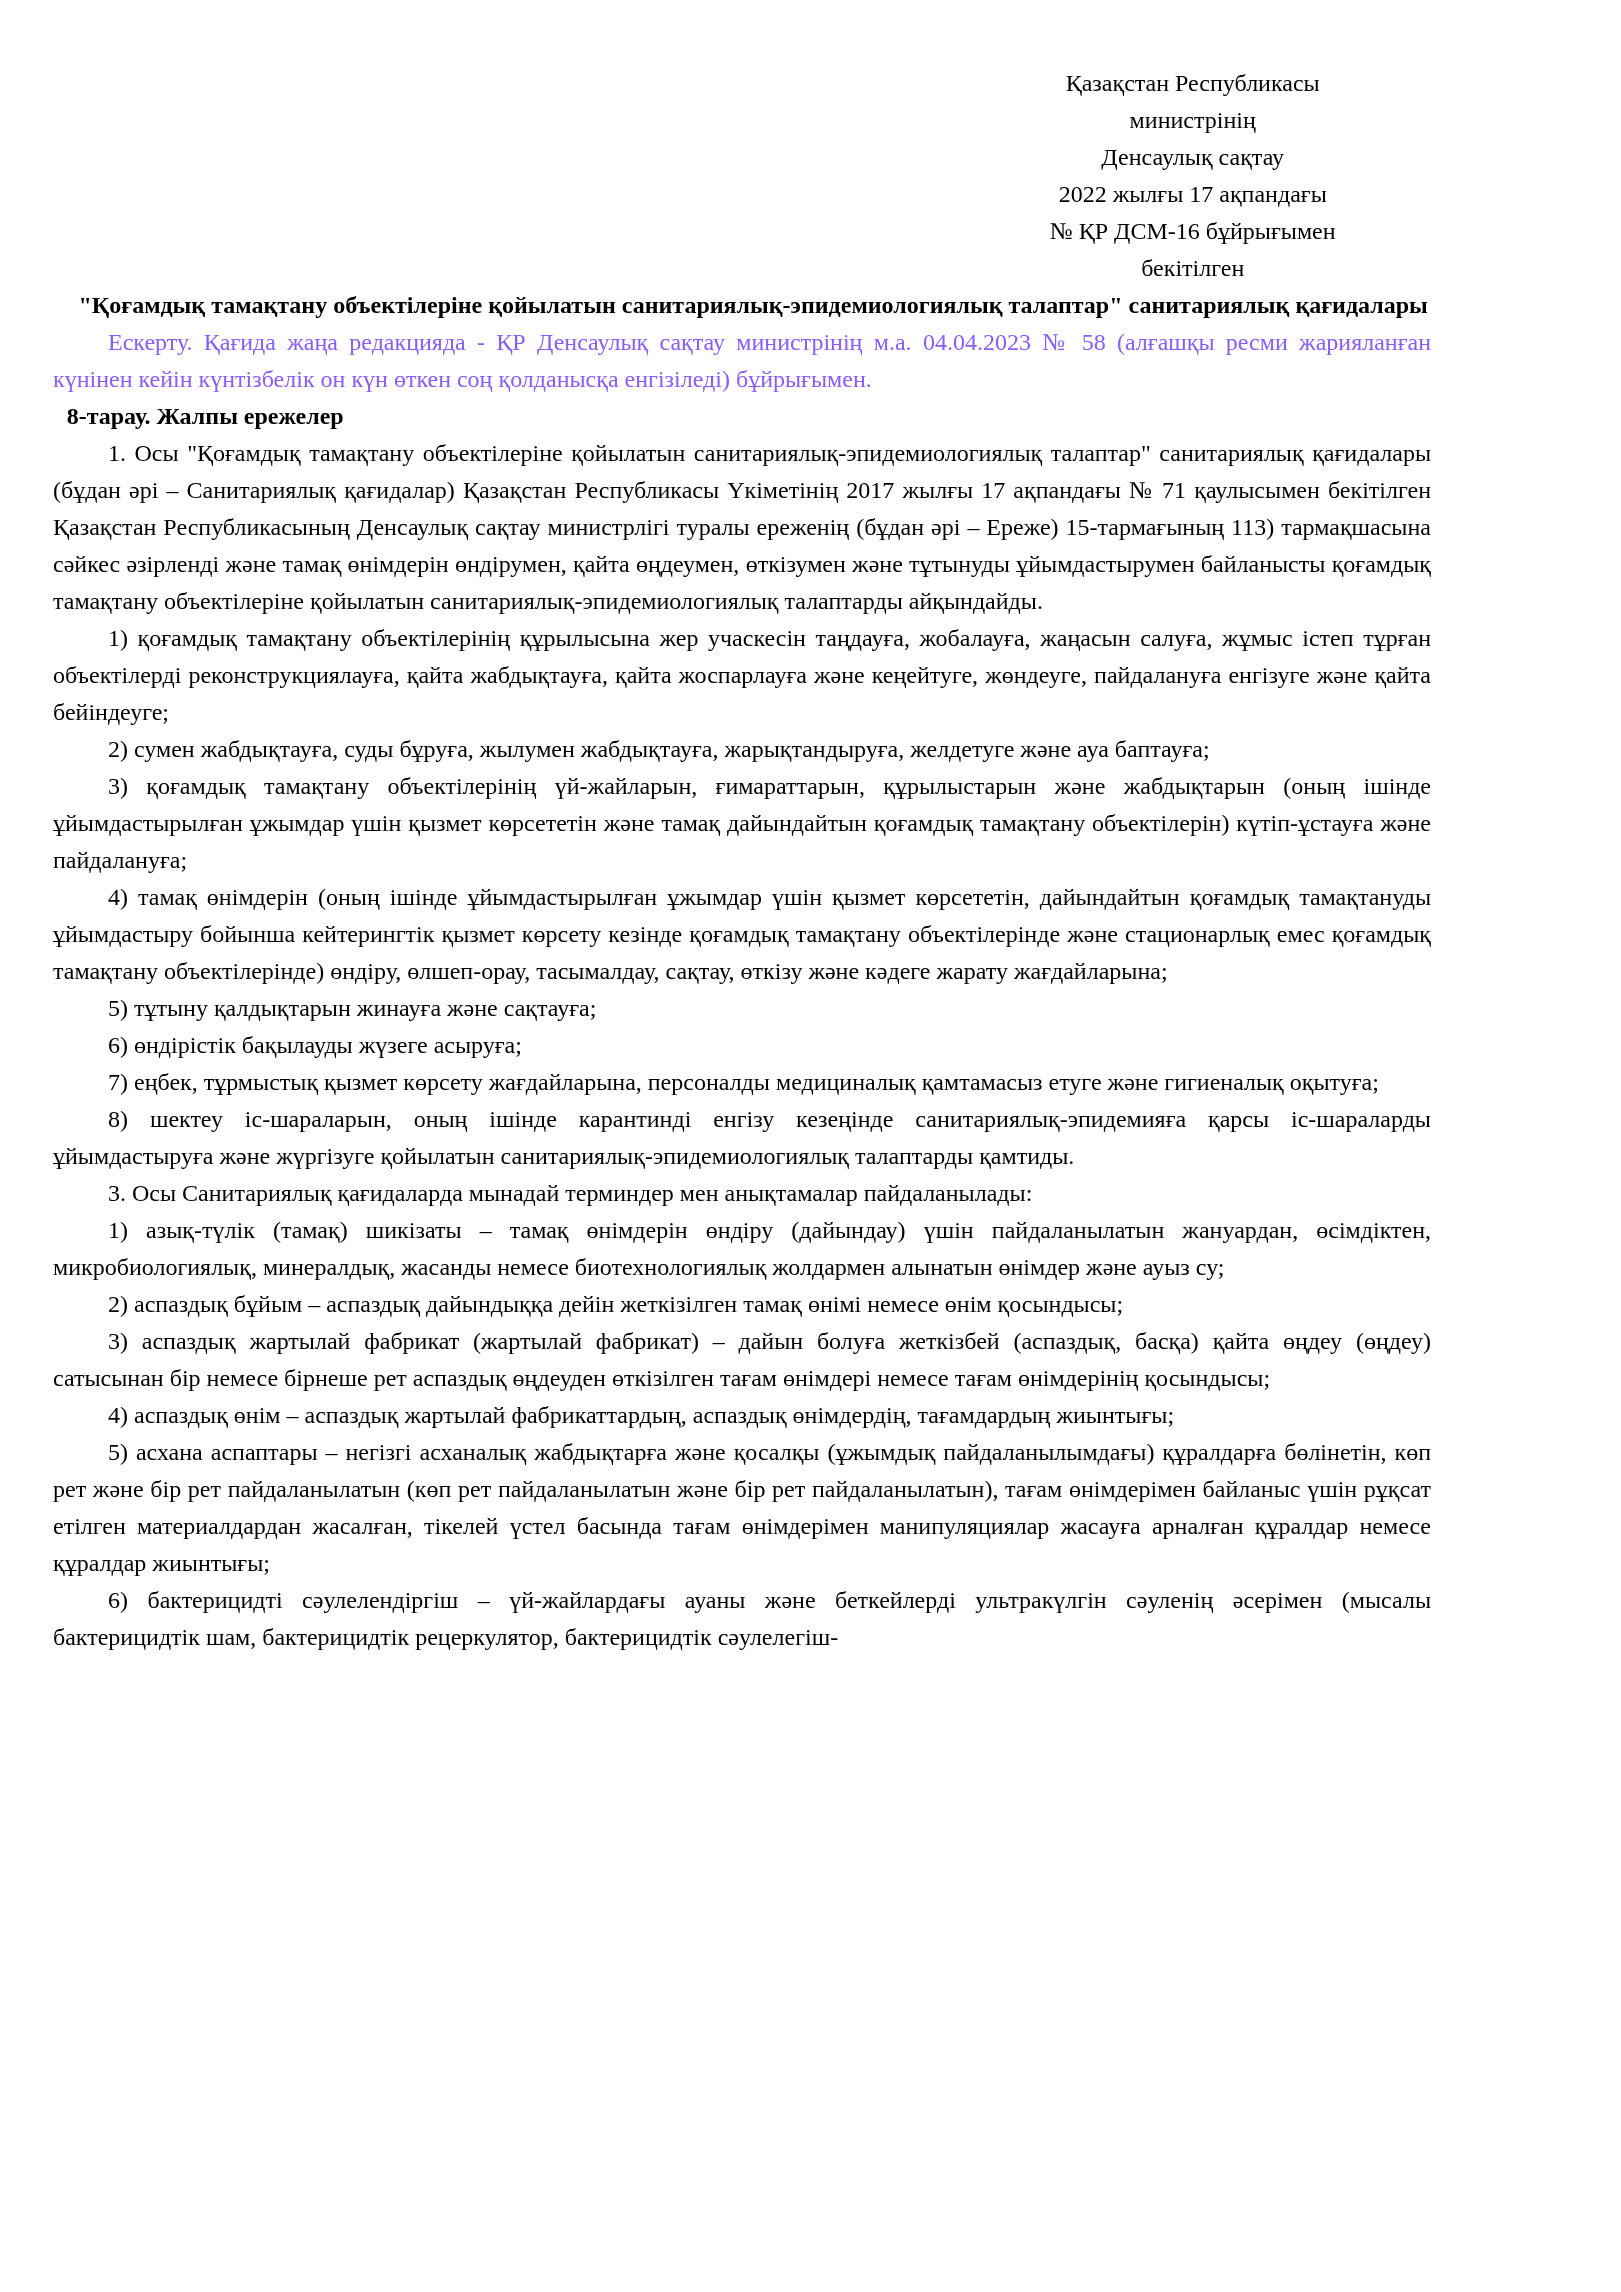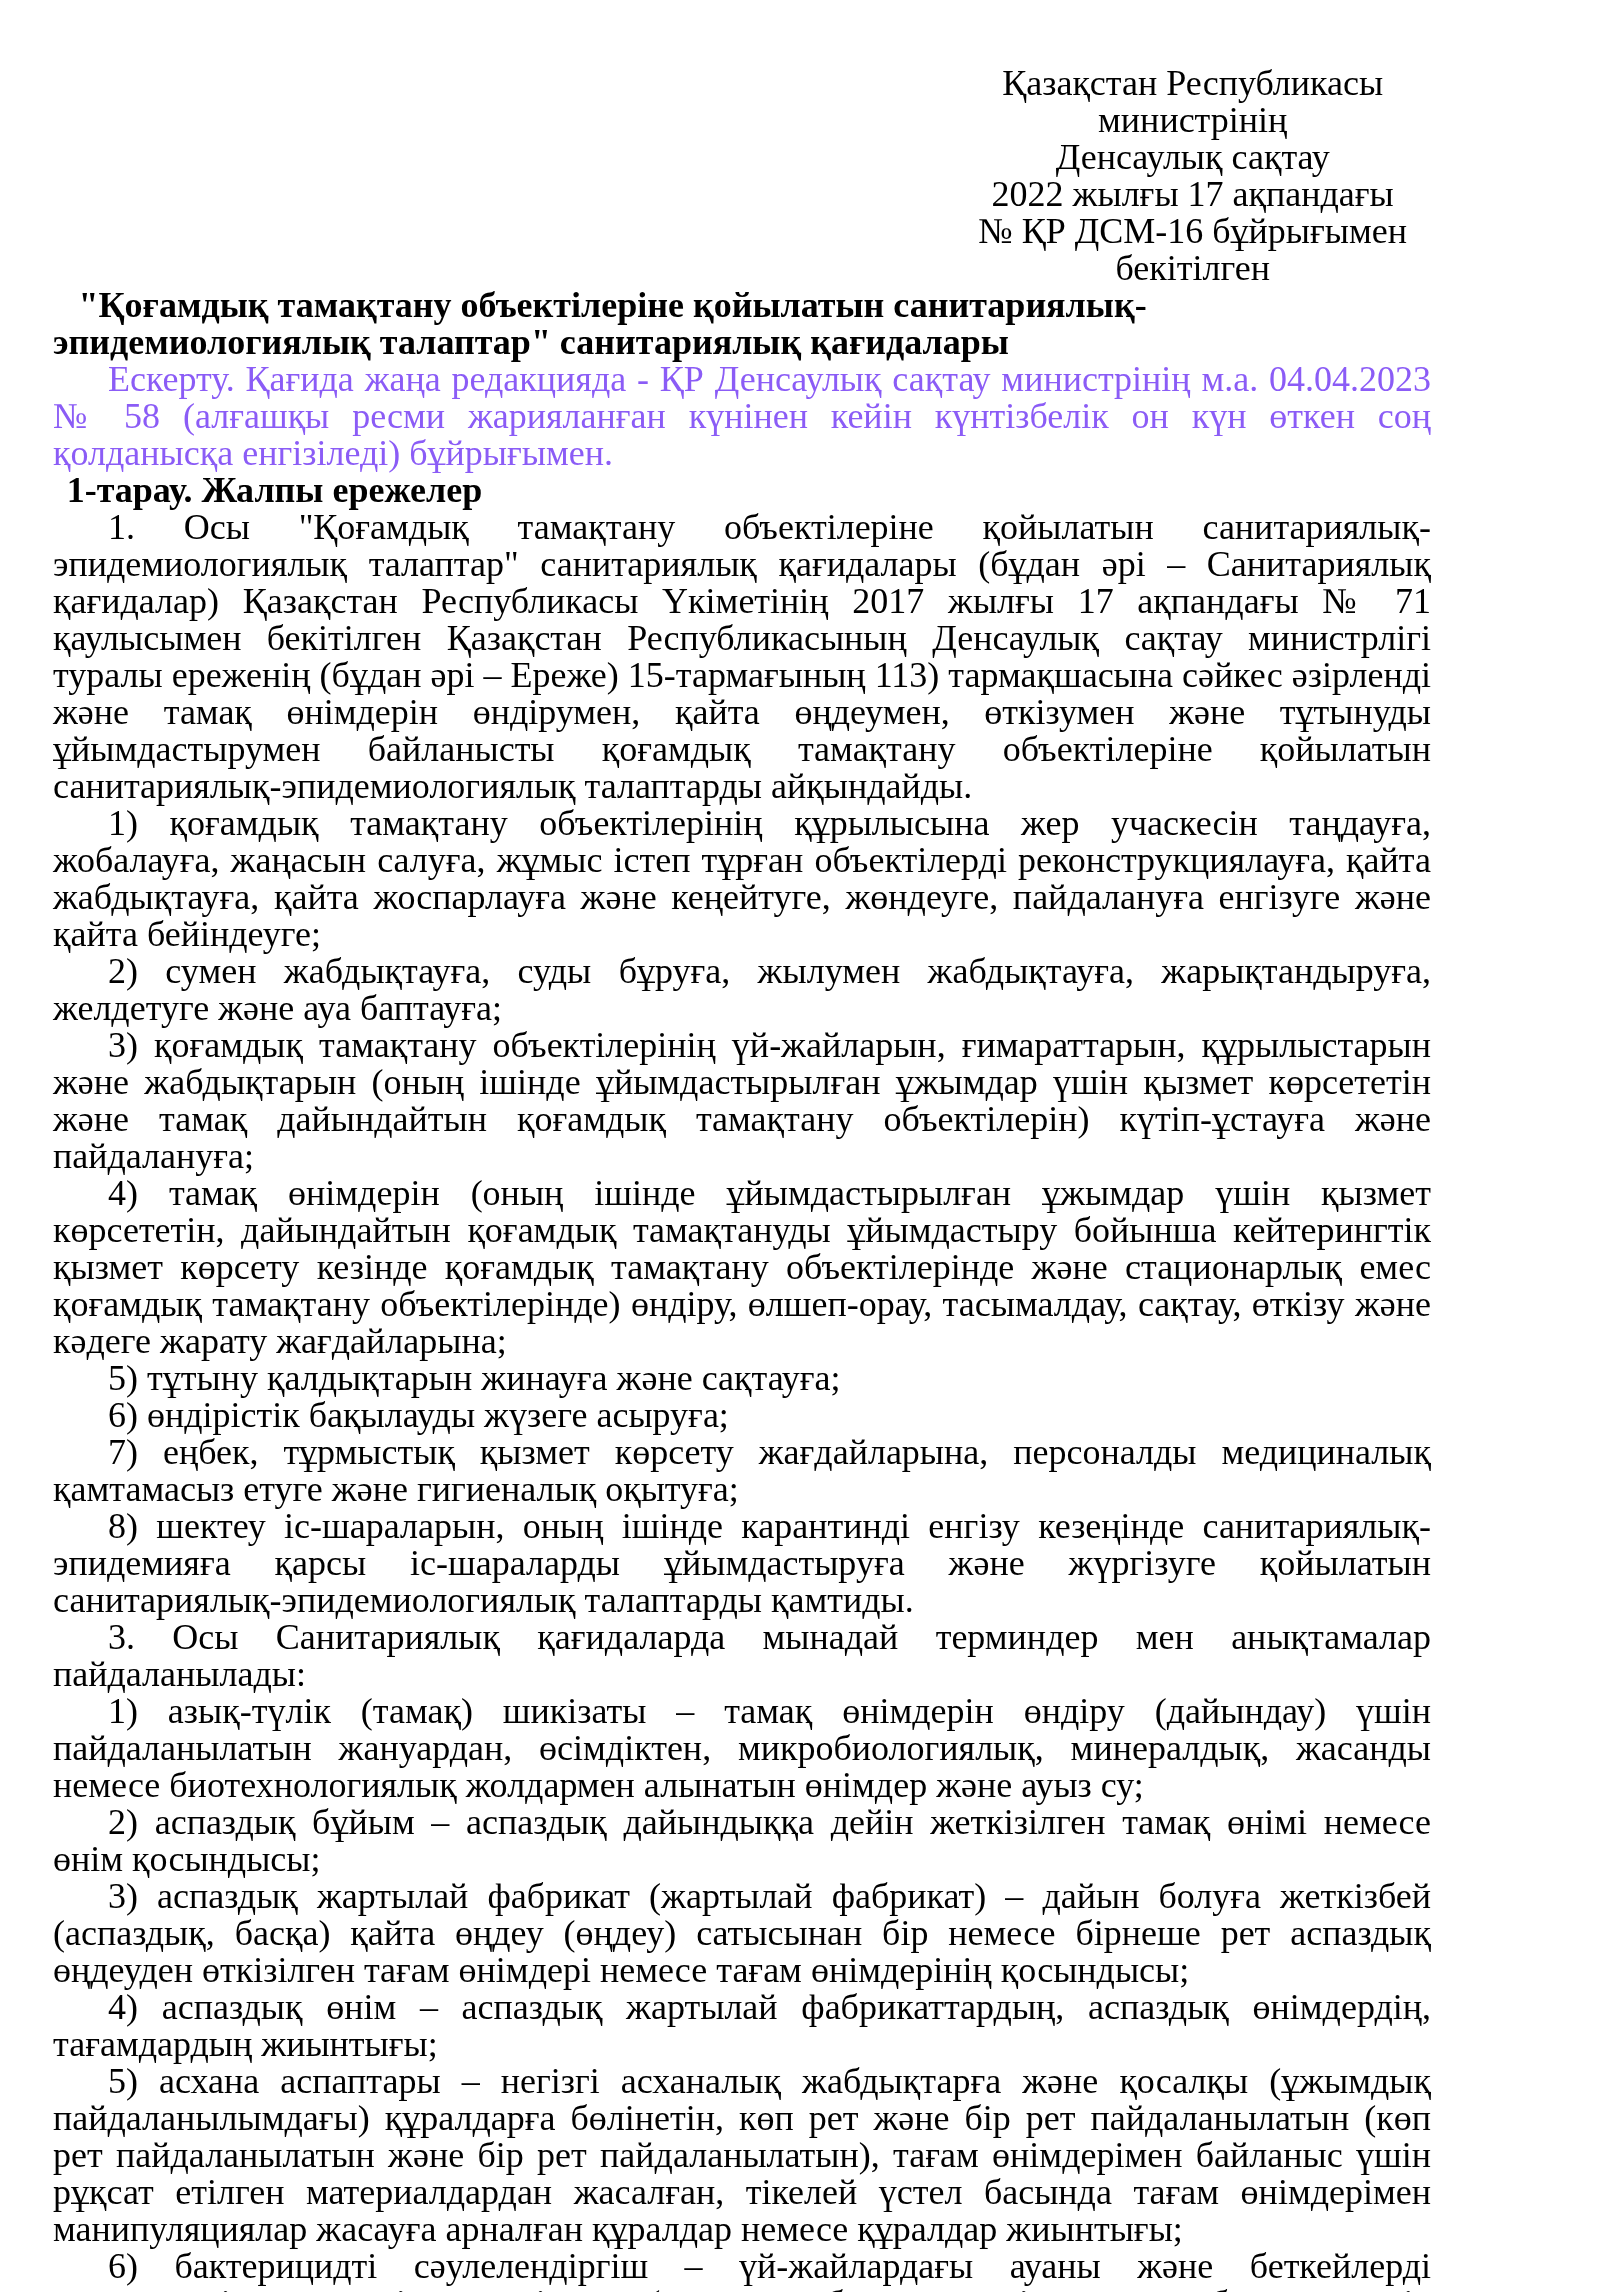--- a/index.html
+++ b/index.html
@@ -9,21 +9,21 @@
   }
   .page {
     position: relative;
     width: 1484px;
     height: 2293px;
     box-sizing: border-box;
     padding: 65px 53px 29px 53px;
     background: #ffffff;
     color: #000000;
     font-family: "Liberation Serif", "DejaVu Serif", serif;
-    font-size: 36px;
+    font-size: 24px;
     line-height: 37px;
     overflow: hidden;
   }
   .approval {
     width: 461px;
     margin: 0 7.8px 0 auto;
     text-align: center;
   }
   .approval div {
     white-space: nowrap;
@@ -63,21 +63,21 @@
     <div>Денсаулық сақтау</div>
     <div>2022 жылғы 17 ақпандағы</div>
     <div>№ ҚР ДСМ-16 бұйрығымен</div>
     <div>бекітілген</div>
   </div>
 
   <p class="doc-title">"Қоғамдық тамақтану объектілеріне қойылатын санитариялық-эпидемиологиялық талаптар" санитариялық қағидалары</p>
 
   <p class="note">Ескерту. Қағида жаңа редакцияда - ҚР Денсаулық сақтау министрінің м.а. 04.04.2023 № 58 (алғашқы ресми жарияланған күнінен кейін күнтізбелік он күн өткен соң қолданысқа енгізіледі) бұйрығымен.</p>
 
-  <p class="chapter">1-тарау. Жалпы ережелер</p>
+  <p class="chapter">8-тарау. Жалпы ережелер</p>
 
   <p class="para">1. Осы "Қоғамдық тамақтану объектілеріне қойылатын санитариялық-эпидемиологиялық талаптар" санитариялық қағидалары (бұдан әрі – Санитариялық қағидалар) Қазақстан Республикасы Үкіметінің 2017 жылғы 17 ақпандағы № 71 қаулысымен бекітілген Қазақстан Республикасының Денсаулық сақтау министрлігі туралы ереженің (бұдан әрі – Ереже) 15-тармағының 113) тармақшасына сәйкес әзірленді және тамақ өнімдерін өндірумен, қайта өңдеумен, өткізумен және тұтынуды ұйымдастырумен байланысты қоғамдық тамақтану объектілеріне қойылатын санитариялық-эпидемиологиялық талаптарды айқындайды.</p>
   <p class="para">1) қоғамдық тамақтану объектілерінің құрылысына жер учаскесін таңдауға, жобалауға, жаңасын салуға, жұмыс істеп тұрған объектілерді реконструкциялауға, қайта жабдықтауға, қайта жоспарлауға және кеңейтуге, жөндеуге, пайдалануға енгізуге және қайта бейіндеуге;</p>
   <p class="para">2) сумен жабдықтауға, суды бұруға, жылумен жабдықтауға, жарықтандыруға, желдетуге және ауа баптауға;</p>
   <p class="para">3) қоғамдық тамақтану объектілерінің үй-жайларын, ғимараттарын, құрылыстарын және жабдықтарын (оның ішінде ұйымдастырылған ұжымдар үшін қызмет көрсететін және тамақ дайындайтын қоғамдық тамақтану объектілерін) күтіп-ұстауға және пайдалануға;</p>
   <p class="para">4) тамақ өнімдерін (оның ішінде ұйымдастырылған ұжымдар үшін қызмет көрсететін, дайындайтын қоғамдық тамақтануды ұйымдастыру бойынша кейтерингтік қызмет көрсету кезінде қоғамдық тамақтану объектілерінде және стационарлық емес қоғамдық тамақтану объектілерінде) өндіру, өлшеп-орау, тасымалдау, сақтау, өткізу және кәдеге жарату жағдайларына;</p>
   <p class="para">5) тұтыну қалдықтарын жинауға және сақтауға;</p>
   <p class="para">6) өндірістік бақылауды жүзеге асыруға;</p>
   <p class="para">7) еңбек, тұрмыстық қызмет көрсету жағдайларына, персоналды медициналық қамтамасыз етуге және гигиеналық оқытуға;</p>
   <p class="para">8) шектеу іс-шараларын, оның ішінде карантинді енгізу кезеңінде санитариялық-эпидемияға қарсы іс-шараларды ұйымдастыруға және жүргізуге қойылатын санитариялық-эпидемиологиялық талаптарды қамтиды.</p>

